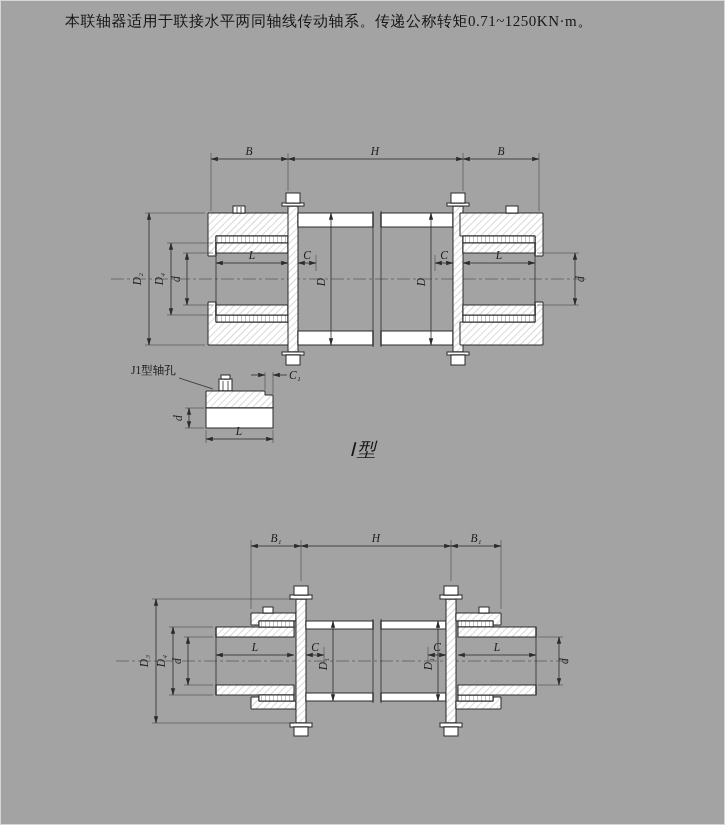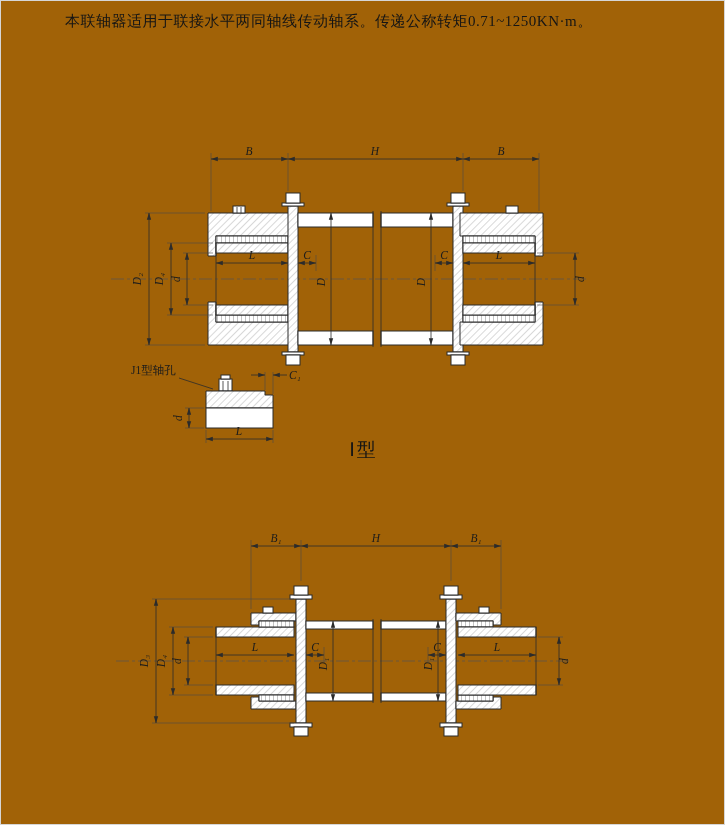--- a/index.html
+++ b/index.html
@@ -1,24 +1,24 @@
 <!DOCTYPE html>
 <html><head>
 <meta charset="utf-8">
 <style>
   * { margin:0; padding:0; box-sizing:border-box; }
   html,body { width:725px; height:825px; }
   body { background:#fff; font-family:"Liberation Serif", serif; }
-  .page { position:relative; width:725px; height:825px; background:#a16207; border:1px solid #d6d6d6; overflow:hidden; }
+  .page { position:relative; width:725px; height:825px; background:#a3a3a3; border:1px solid #d6d6d6; overflow:hidden; }
   .desc { position:absolute; left:64px; top:11px; width:610px; font-size:15px; color:#151515; letter-spacing:0.5px; }
   .fig { position:absolute; }
   .fig1 { left:100px; top:140px; }
   .fig2 { left:100px; top:530px; }
   .caption { position:absolute; left:0; width:725px; text-align:center; font-size:19px; color:#151515; letter-spacing:2px; }
-  .cap1 { top:436px; }
+  .cap1 { top:436px;font-style:italic; }
   .cap2 { top:774px; }
   
   svg .part  { stroke:#2b2b2b; stroke-width:1; }
   svg .plain { fill:#fff; stroke:#2b2b2b; stroke-width:1; }
   svg .dim   { stroke:#2b2b2b; stroke-width:0.8; fill:none; }
   svg .ext   { stroke:#4a4a4a; stroke-width:0.6; fill:none; }
   svg .thin  { stroke:#2b2b2b; stroke-width:0.8; fill:none; }
   svg .cl    { stroke:#555; stroke-width:0.7; stroke-dasharray:13 3 3 3; fill:none; }
   svg .dimtext { font-family:"Liberation Serif", serif; font-style:italic; font-size:11.5px; fill:#1c1c1c; }
   svg .cjktext { font-family:"Liberation Serif", serif; font-size:11.5px; fill:#1c1c1c; }

